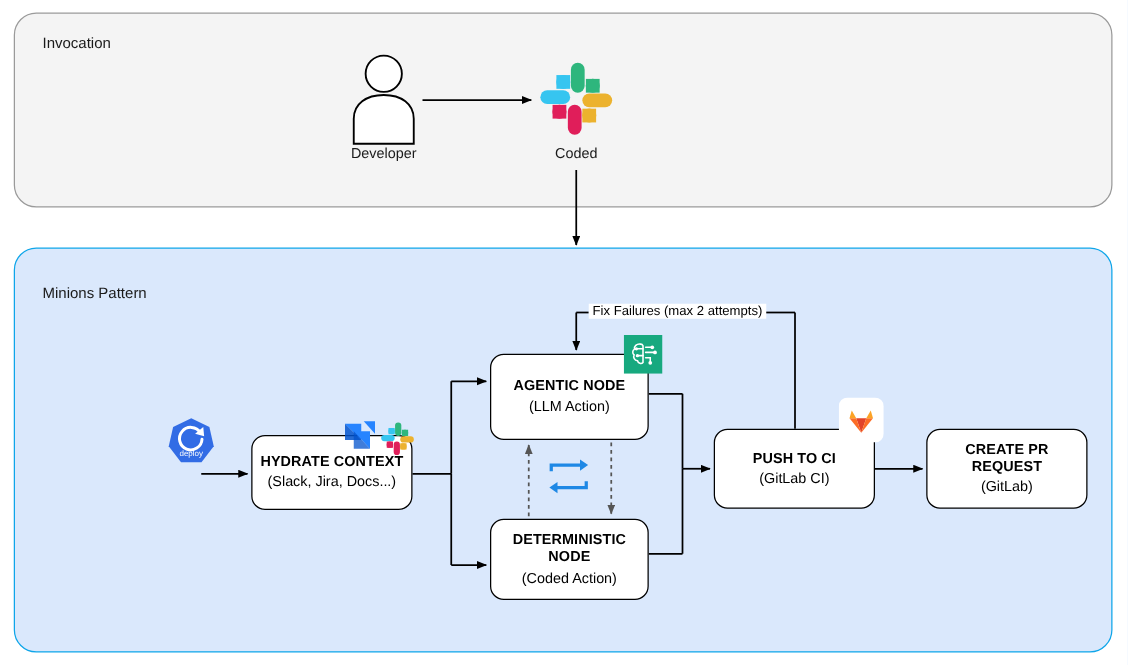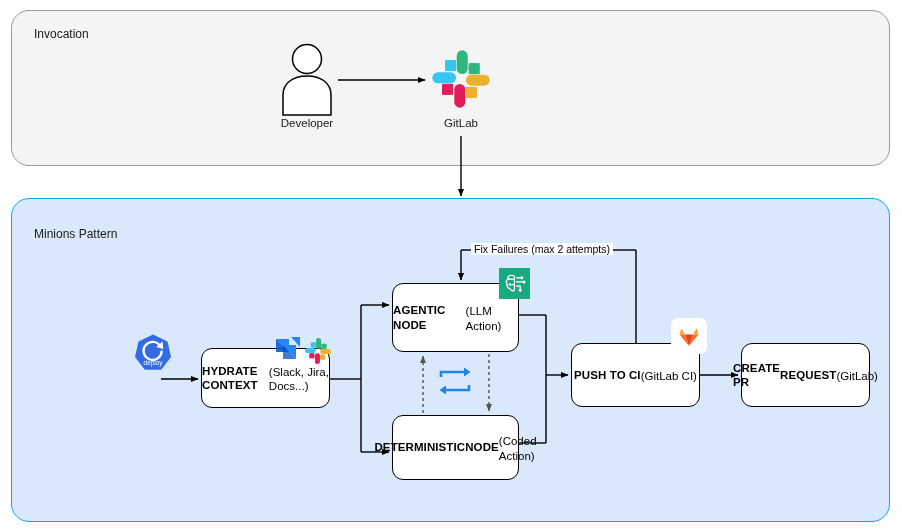--- a/index.html
+++ b/index.html
@@ -49,21 +49,21 @@
   #minions-title { left: 22px; top: 28px; }
 
   
   .node {
     position: absolute;
     box-sizing: border-box;
     background: #ffffff;
     border: 1.6px solid #000000;
     border-radius: 11px;
     display: flex;
-    flex-direction: row;
+    flex-direction: column;
     align-items: center;
     justify-content: center;
     text-align: left;
     line-height: 1.22;
     z-index: 6;
   }
   .node .t1 {
     font-size: 11.5px;
     font-weight: bold;
     letter-spacing: .1px;
@@ -233,21 +233,21 @@
       <rect x="33.3" y="14" width="9" height="9" fill="#2EB67D"></rect>
 
       <rect x="21.5" y="31" width="9" height="19.5" rx="4.5" fill="#E01E5A"></rect>
       <circle cx="16" cy="35.5" r="4.6" fill="#E01E5A"></circle>
       <rect x="11.5" y="31" width="9" height="9" fill="#E01E5A"></rect>
 
       <rect x="31" y="23.5" width="19.5" height="9" rx="4.5" fill="#ECB22E"></rect>
       <circle cx="35.5" cy="38" r="4.6" fill="#ECB22E"></circle>
       <rect x="31" y="33.5" width="9" height="9" fill="#ECB22E"></rect>
     </svg>
-    <div class="actor-label">GitLab</div>
+    <div class="actor-label">Coded</div>
   </div>
 
 
   <div id="node-hydrate" class="node">
     <div class="t1">HYDRATE CONTEXT</div>
     <div class="t2">(Slack, Jira, Docs...)</div>
   </div>
 
   <div id="node-agentic" class="node">
     <div class="t1">AGENTIC NODE</div>

